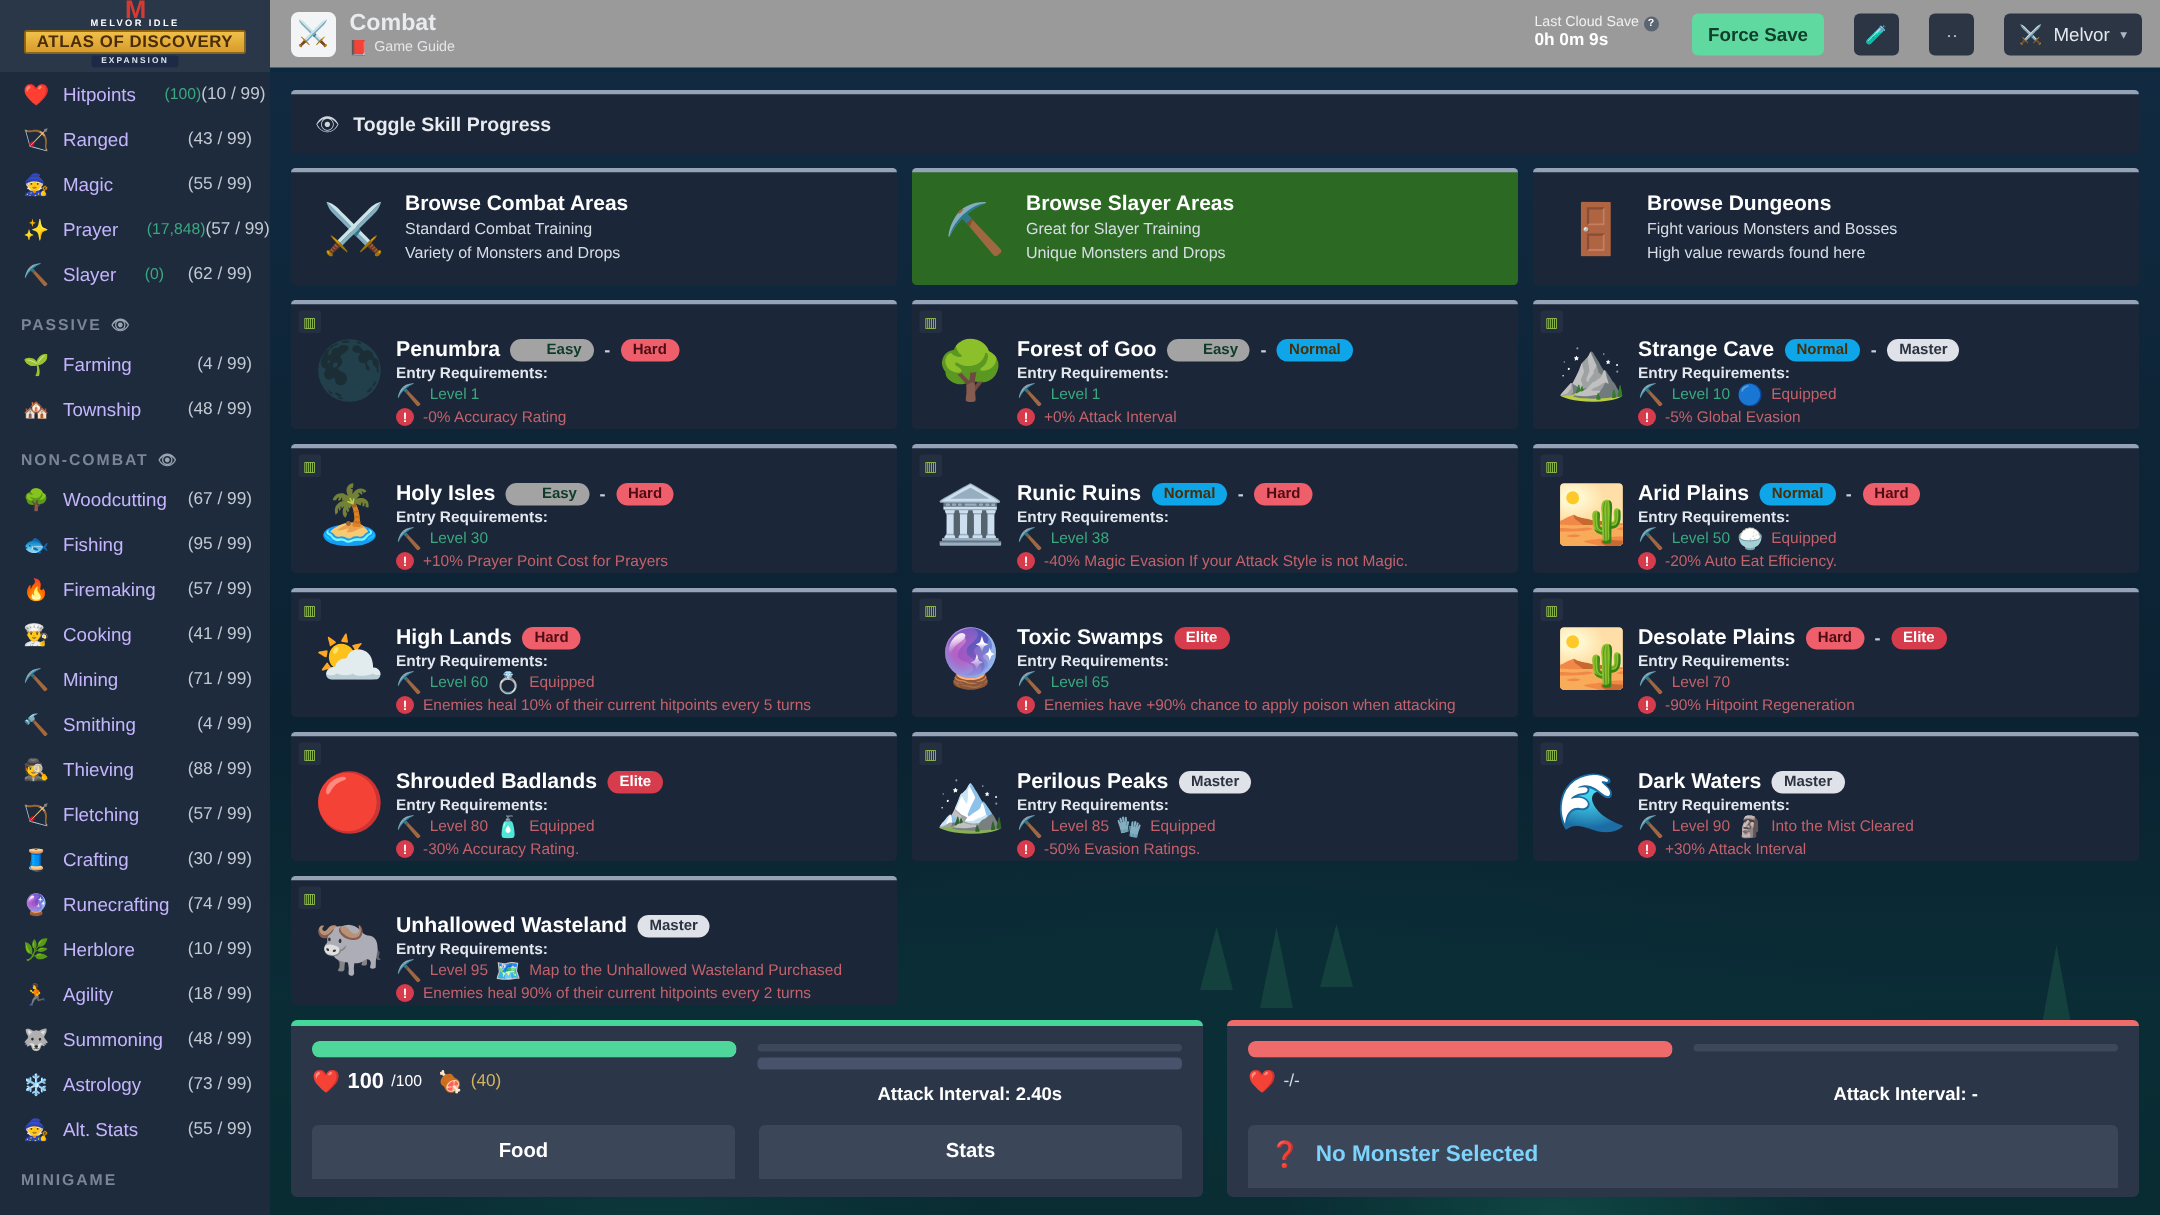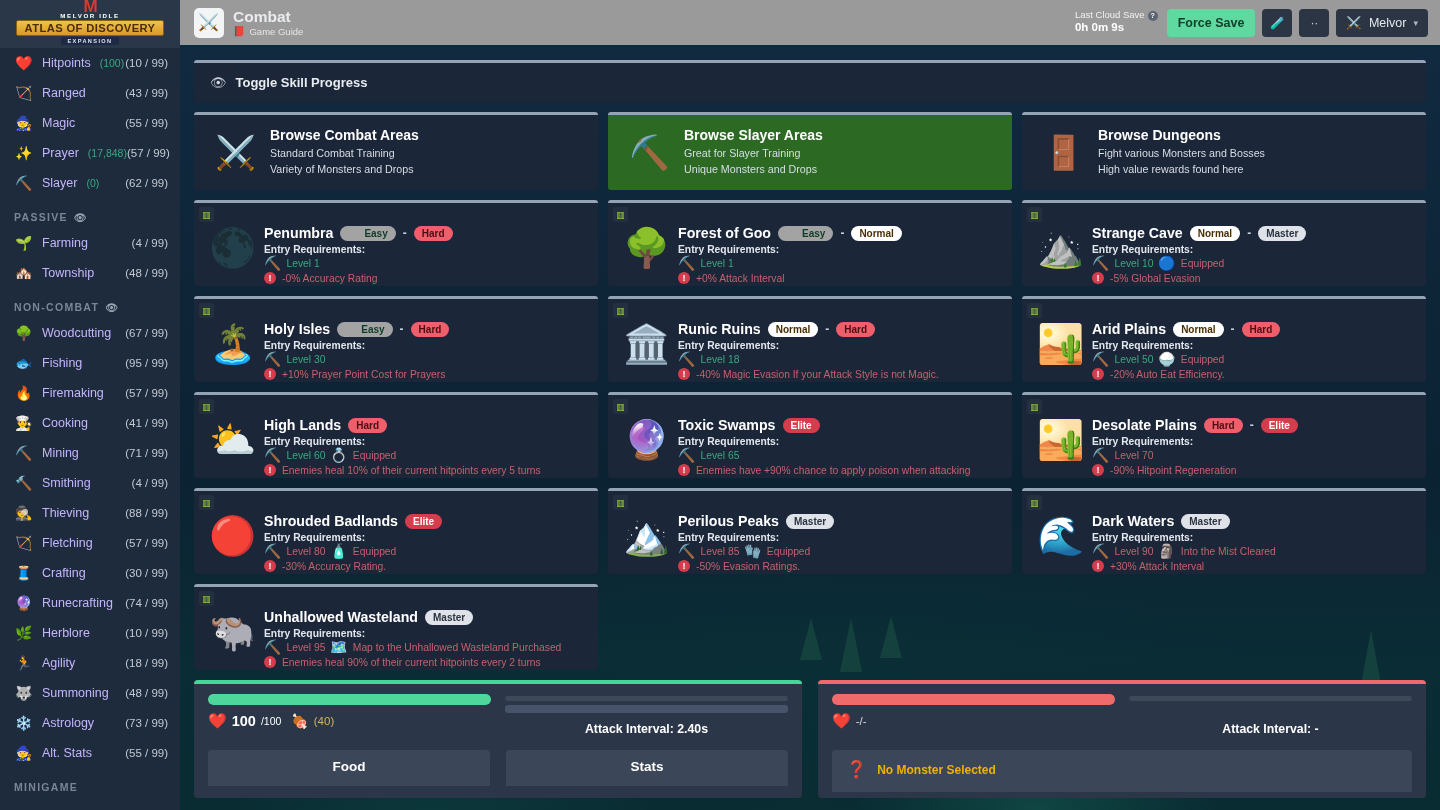--- a/index.html
+++ b/index.html
@@ -66,21 +66,21 @@
     cursor: pointer;
     font-size: 12.5px;
   }
   .skill-ico {
     width: 20px; font-size: 14px; line-height: 1;
     margin-right: 8px; flex: 0 0 20px;
     text-align: center;
     filter: saturate(1.1);
   }
   .skill-name { color: #c4b5fd; white-space: nowrap; }
-  .skill-sub { color: #3aa882; font-size: 10.5px; margin-left: 9px; }
+  .skill-sub { color: #3aa882; font-size: 10.5px; margin-left: 19px; }
   .skill-lvl { margin-left: auto; color: #c3cad4; font-size: 11.5px; white-space: nowrap; }
 
   .sb-section {
     padding: 13px 14px 5px 14px;
     font-size: 10.5px; letter-spacing: 1.3px;
     color: #7a8696; font-weight: bold;
     display: flex; align-items: center; gap: 6px; text-align: center;
   }
   .eye-ico { font-size: 10px; color: #9aa5b3; }
 
@@ -123,21 +123,21 @@
     background: #f3f4f6;
     display: flex; align-items: center; justify-content: center;
     font-size: 17px; margin-right: 9px;
     flex: 0 0 30px;
   }
   #title-block { display: flex; flex-direction: column; justify-content: center; }
   #page-title { font-size: 15.5px; font-weight: bold; color: #e9ebee; line-height: 1.15; }
   #guide-line { display: flex; align-items: center; gap: 4px; font-size: 9.5px; color: #e3e6ea; margin-top: 1px; }
   #guide-line .gi { font-size: 10px; }
 
-  #topbar-right { margin-left: auto; display: flex; align-items: center; gap: 7px; }
+  #topbar-right { margin-left: auto; display: flex; align-items: center; gap: 20px; }
   .cloud-save { text-align: left; line-height: 1.15; margin-right: 2px; }
   .cs-label { font-size: 9.5px; color: #f0f1f3; display: flex; align-items: center; gap: 3px; }
   .cs-q {
     display: inline-flex; align-items: center; justify-content: center;
     width: 10px; height: 10px; border-radius: 50%;
     background: #5b6472; color: #fff; font-size: 7px; font-weight: bold;
   }
   .cs-time { font-size: 11.5px; font-weight: bold; color: #ffffff; }
   #force-save {
     background: #5fd9a0; color: #10402c;
@@ -224,21 +224,21 @@
   }
   .ac-body { flex: 1; min-width: 0; padding-top: 16px; }
   .ac-titlerow { display: flex; align-items: center; gap: 7px; margin-bottom: 3px; }
   .ac-title { font-size: 14.2px; font-weight: bold; color: #ffffff; white-space: nowrap; }
   .badge {
     font-size: 10px; font-weight: bold;
     padding: 2px 8px; border-radius: 9px;
     white-space: nowrap;
   }
   .badge.easy { background: #a3a3a3; color: #0f3b28; padding-left: 24px; }
-  .badge.normal { background: #ffffff; color: #4a2f05; }
+  .badge.normal { background: #0ea5e9; color: #4a2f05; }
   .badge.hard { background: #ef5f6b; color: #4c0d14; }
   .badge.elite { background: #d63c4c; color: #ffffff; }
   .badge.master { background: #dfe3e9; color: #2b3240; }
   .dash { color: #c9d0da; font-size: 12px; font-weight: bold; }
 
   .ac-req-label { font-size: 10.3px; font-weight: bold; color: #e2e7ee; margin-bottom: 1px; }
   .ac-reqs { display: flex; align-items: center; gap: 5px; flex-wrap: wrap; margin-bottom: 2px; }
   .req { display: flex; align-items: center; gap: 5px; }
   .req .ri { font-size: 14px; line-height: 1; }
   .req .rt { font-size: 10.3px; }
@@ -304,21 +304,21 @@
     text-align: center;
   }
   .monster-bar {
     margin-top: 14px;
     background: #3b4659;
     border-radius: 4px 4px 0 0;
     display: flex; align-items: center; gap: 10px;
     padding: 9px 14px 12px 14px;
   }
   .monster-q { font-size: 17px; font-weight: bold; color: #e9edf3; }
-  .monster-txt { font-size: 12px; font-weight: bold; color: #eab308; }
+  .monster-txt { font-size: 15px; font-weight: bold; color: #7dd3fc; }
 </style>
 </head>
 <body>
 
 <div id="sidebar">
   <div id="logo-wrap">
     <div class="logo-badge">
       <div class="logo-m">M</div>
       <div class="logo-line1">MELVOR IDLE</div>
       <div class="logo-ribbon">ATLAS OF DISCOVERY</div>
@@ -651,21 +651,21 @@
                 <div class="ac-titlerow">
                   <span class="ac-title">Runic Ruins</span>
                   <span class="badge normal">Normal</span>
                   <span class="dash">-</span>
                   <span class="badge hard">Hard</span>
                 </div>
                 <div class="ac-req-label">Entry Requirements:</div>
                 <div class="ac-reqs">
                   <span class="req">
                     <span class="ri">⛏️</span>
-                    <span class="rt ok">Level 18</span>
+                    <span class="rt ok">Level 38</span>
                   </span>
                 </div>
                 <div class="ac-mod">
                   <span class="mod-ico">!</span>
                   <span class="mod-text">-40% Magic Evasion If your Attack Style is not Magic.</span>
                 </div>
               </div>
             </div>
           </div>
           <div class="col">

